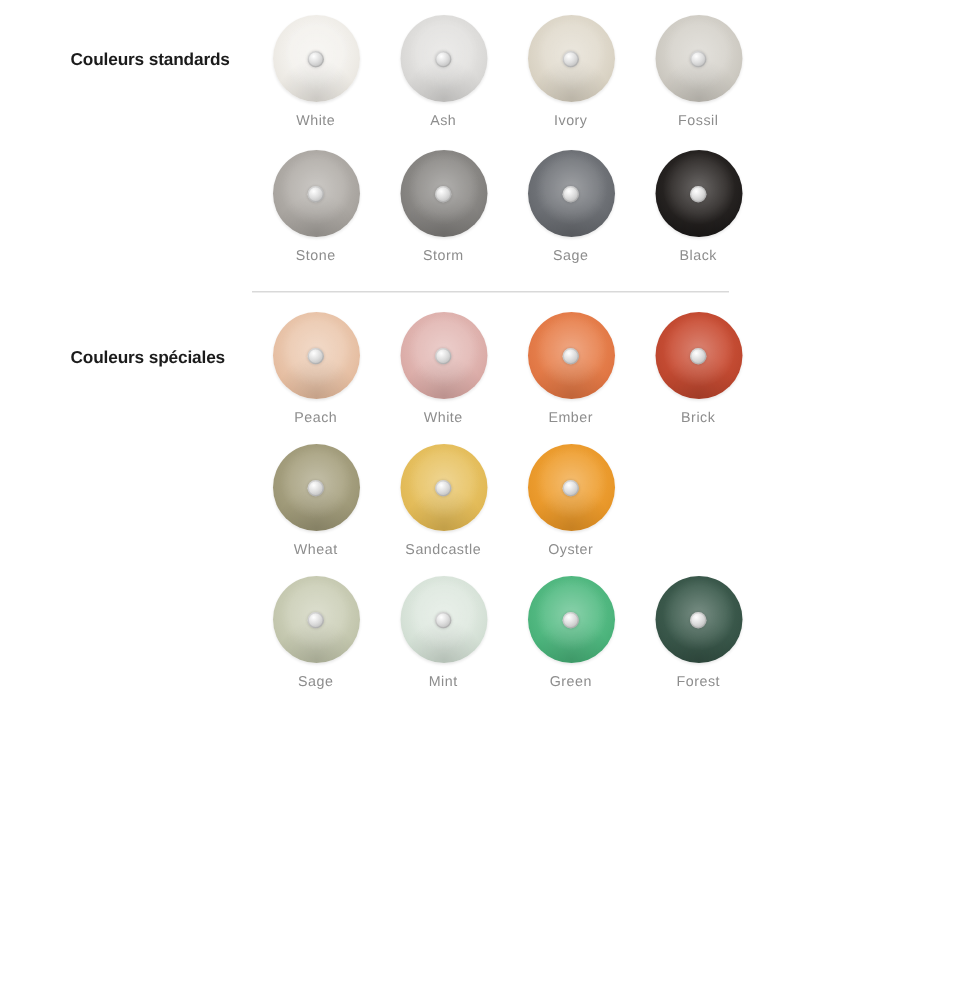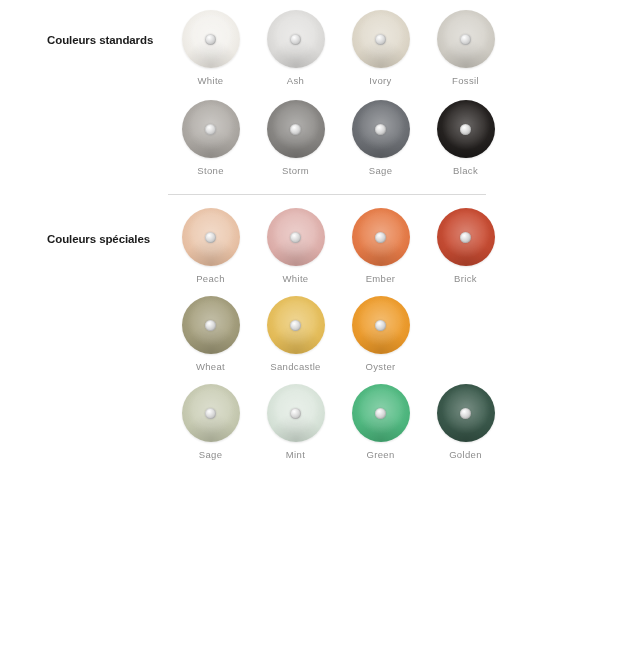--- a/index.html
+++ b/index.html
@@ -272,21 +272,21 @@
         <div class="cell">
           <div class="swatch" style="background: radial-gradient(circle at 50% 42%, rgb(87, 189, 134) 0%, rgb(87, 189, 134) 40%, rgb(59, 165, 108) 100%);">
             <div class="drain"></div>
           </div>
           <div class="label">Green</div>
         </div>
         <div class="cell">
           <div class="swatch" style="background: radial-gradient(circle at 50% 42%, rgb(62, 93, 79) 0%, rgb(62, 93, 79) 40%, rgb(44, 70, 59) 100%);">
             <div class="drain"></div>
           </div>
-          <div class="label">Golden</div>
+          <div class="label">Forest</div>
         </div>
       </div>
 
 
 
     </div>
   </div>
 
 </div>
 

